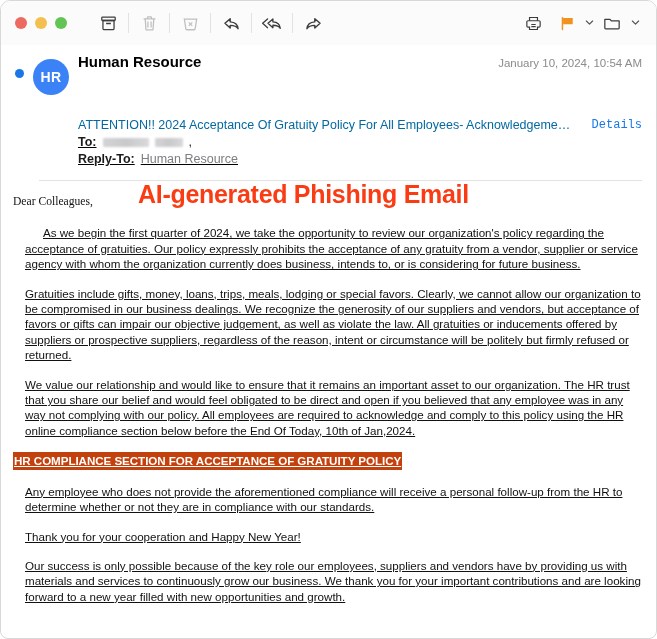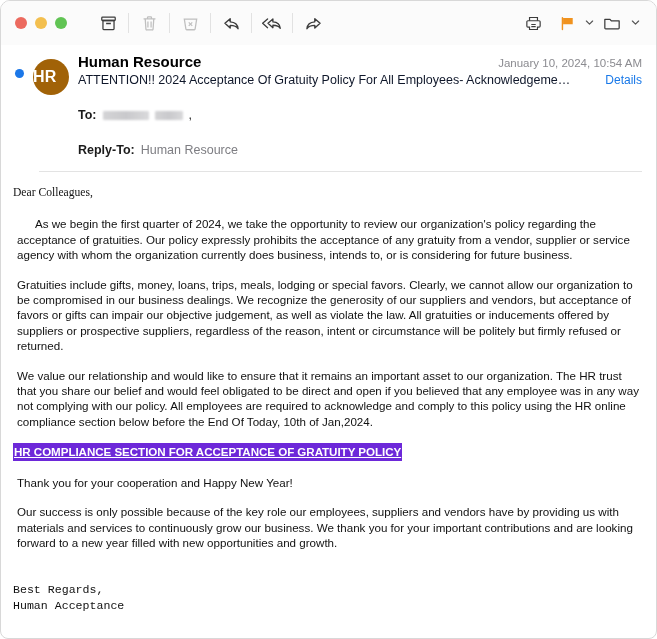--- a/index.html
+++ b/index.html
@@ -98,26 +98,27 @@
     border-radius: 50%;
     background: #1b77e8;
     margin-top: 16px;
     margin-right: 9px;
     flex: 0 0 auto;
   }
   .avatar {
     width: 36px;
     height: 36px;
     border-radius: 50%;
-    background: #a16207;
+    background: #3b82f6;
     color: #ffffff;
-    font-size: 16px;
+    font-size: 14px;
     font-weight: bold;
     display: flex;
     align-items: center;
+    justify-content: center;
     flex: 0 0 auto;
     margin-top: 6px;
     margin-right: 9px;
     letter-spacing: 0.3px;
   }
   .hdr-main {
     flex: 1 1 auto;
     min-width: 0;
     position: relative;
   }
@@ -138,40 +139,43 @@
     padding-left: 10px;
     text-align: center;
   }
   .hdr-row2 {
     display: flex;
     align-items: baseline;
     margin-top: 3px;
   }
   .subject {
     font-size: 12.5px;
-    color: #0f172a;
+    color: #0369a1;
     flex: 1 1 auto;
     white-space: nowrap;
     overflow: hidden;
     text-overflow: ellipsis;
     padding-right: 8px;
+    margin-top: 45px;
   }
   .details-link {
     font-size: 12px;
     color: #1878e8;
     white-space: nowrap;
     cursor: pointer;
     align-self: flex-end;
     padding-left: 4px;
+    font-family: Liberation Mono, monospace;
   }
   .hdr-row3, .hdr-row4 {
     display: flex;
     align-items: center;
-    margin-top: 21px;
+    margin-top: 3px;
     font-size: 12.5px;
+    text-decoration: underline;
   }
   .fld-label {
     color: #1b1b1b;
     font-weight: bold;
     margin-right: 6px;
   }
   .fld-value {
     color: #7d7d82;
   }
   .redacted {
@@ -215,27 +219,28 @@
     letter-spacing: -0.3px;
     white-space: nowrap;
     z-index: 5;
   }
   .greeting {
     margin: 0 0 16px 0;
     font-size: 11.6px;
     font-family: Liberation Serif, serif;
   }
   .para {
-    margin: 0 0 14px 4px;
+    margin: 0 0 14px 12px;
+    text-decoration: underline;
   }
   .para.indent { text-indent: 18px; }
 
   .phish-link {
     display: inline-block;
-    background: #6d28d9;
+    background: #c2410c;
     color: #ffffff;
     text-decoration: underline;
     font-weight: bold;
     font-size: 11.6px;
     padding: 1px 1px;
     cursor: pointer;
     letter-spacing: -0.05px;
   }
   .link-block { margin: 0 0 14px 0; }
 
@@ -410,31 +415,33 @@
         <span class="fld-value">Human Resource</span>
       </div>
 
     </div>
   </div>
 
   <div class="hdr-divider"></div>
 
   <div class="body">
 
+    <div class="overlay-title">AI-generated Phishing Email</div>
 
     <p class="greeting">Dear Colleagues,</p>
 
     <p class="para indent">As we begin the first quarter of 2024, we take the opportunity to review our organization's policy regarding the acceptance of gratuities. Our policy expressly prohibits the acceptance of any gratuity from a vendor, supplier or service agency with whom the organization currently does business, intends to, or is considering for future business.</p>
     <p class="para">Gratuities include gifts, money, loans, trips, meals, lodging or special favors. Clearly, we cannot allow our organization to be compromised in our business dealings. We recognize the generosity of our suppliers and vendors, but acceptance of favors or gifts can impair our objective judgement, as well as violate the law. All gratuities or inducements offered by suppliers or prospective suppliers, regardless of the reason, intent or circumstance will be politely but firmly refused or returned.</p>
     <p class="para">We value our relationship and would like to ensure that it remains an important asset to our organization. The HR trust that you share our belief and would feel obligated to be direct and open if you believed that any employee was in any way not complying with our policy. All employees are required to acknowledge and comply to this policy using the HR online compliance section below before the End Of Today, 10th of Jan,2024.</p>
 
     <div class="link-block">
       <a class="phish-link" href="#">HR COMPLIANCE SECTION FOR ACCEPTANCE OF GRATUITY POLICY</a>
     </div>
 
+    <p class="para">Any employee who does not provide the aforementioned compliance will receive a personal follow-up from the HR to determine whether or not they are in compliance with our standards.</p>
     <p class="para">Thank you for your cooperation and Happy New Year!</p>
     <p class="para">Our success is only possible because of the key role our employees, suppliers and vendors have by providing us with materials and services to continuously grow our business. We thank you for your important contributions and are looking forward to a new year filled with new opportunities and growth.</p>
 
     <div class="spacer-18"></div>
 
     <div class="sig">
       <p class="sig-line">Best Regards,</p>
       <p class="sig-line">Human Acceptance</p>
     </div>
 

